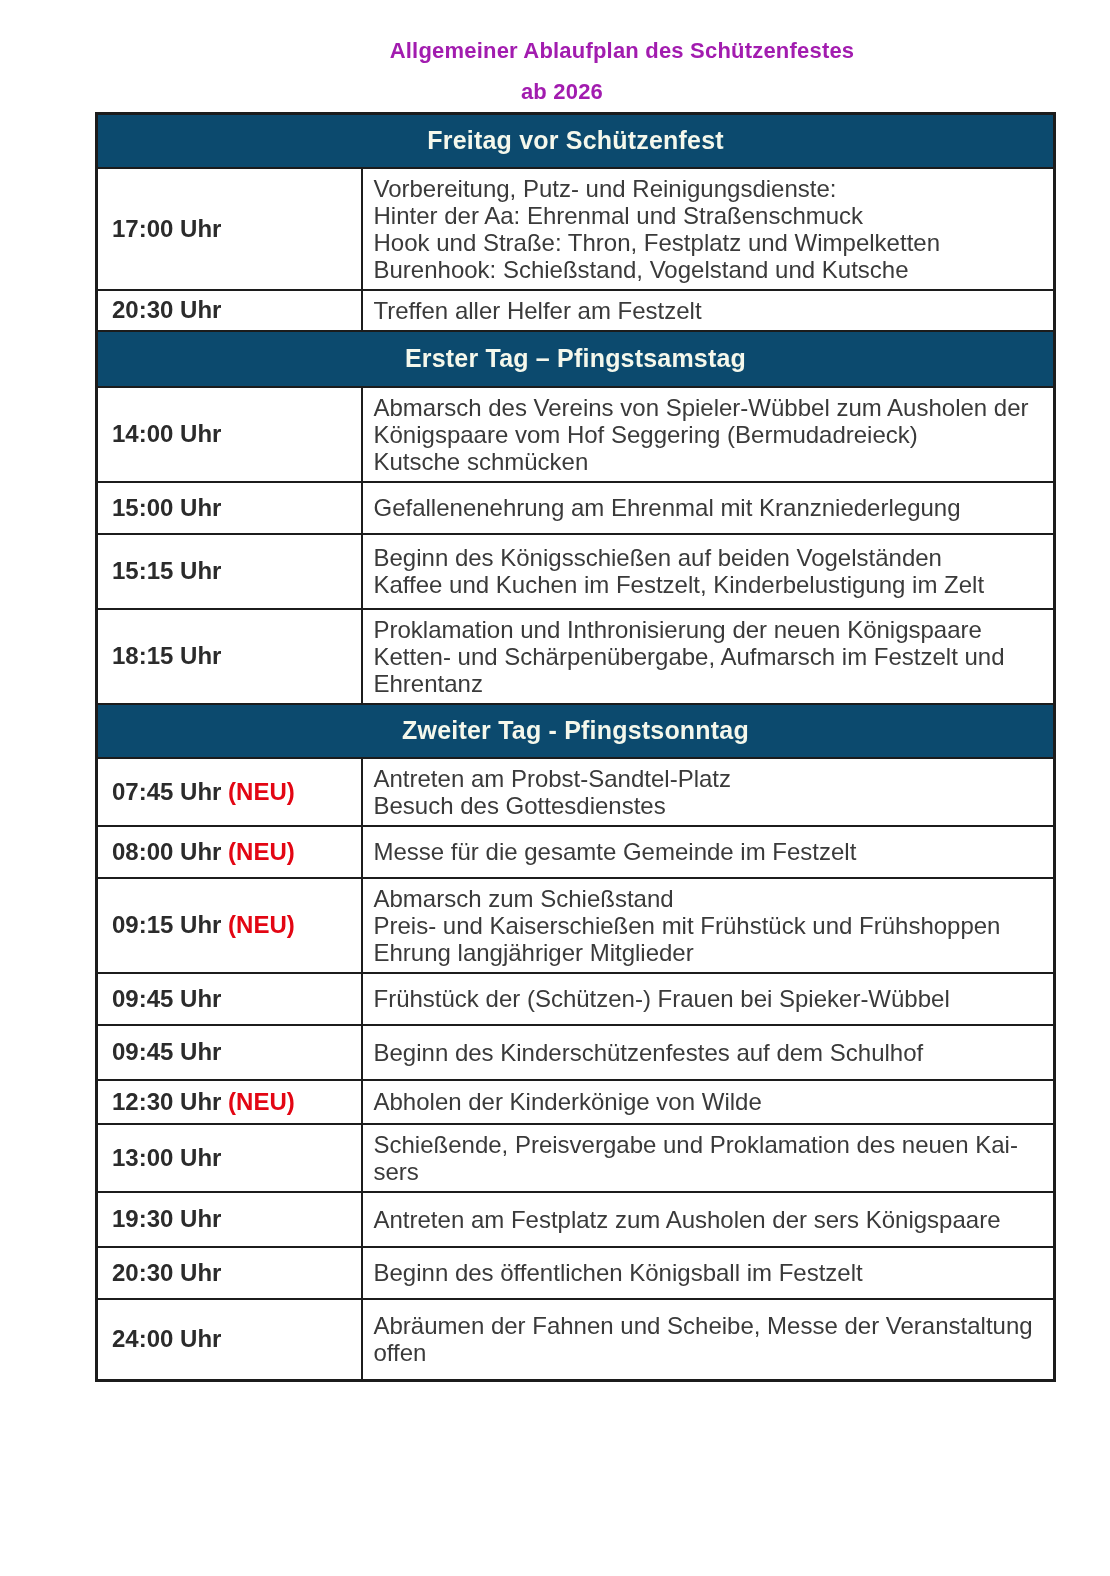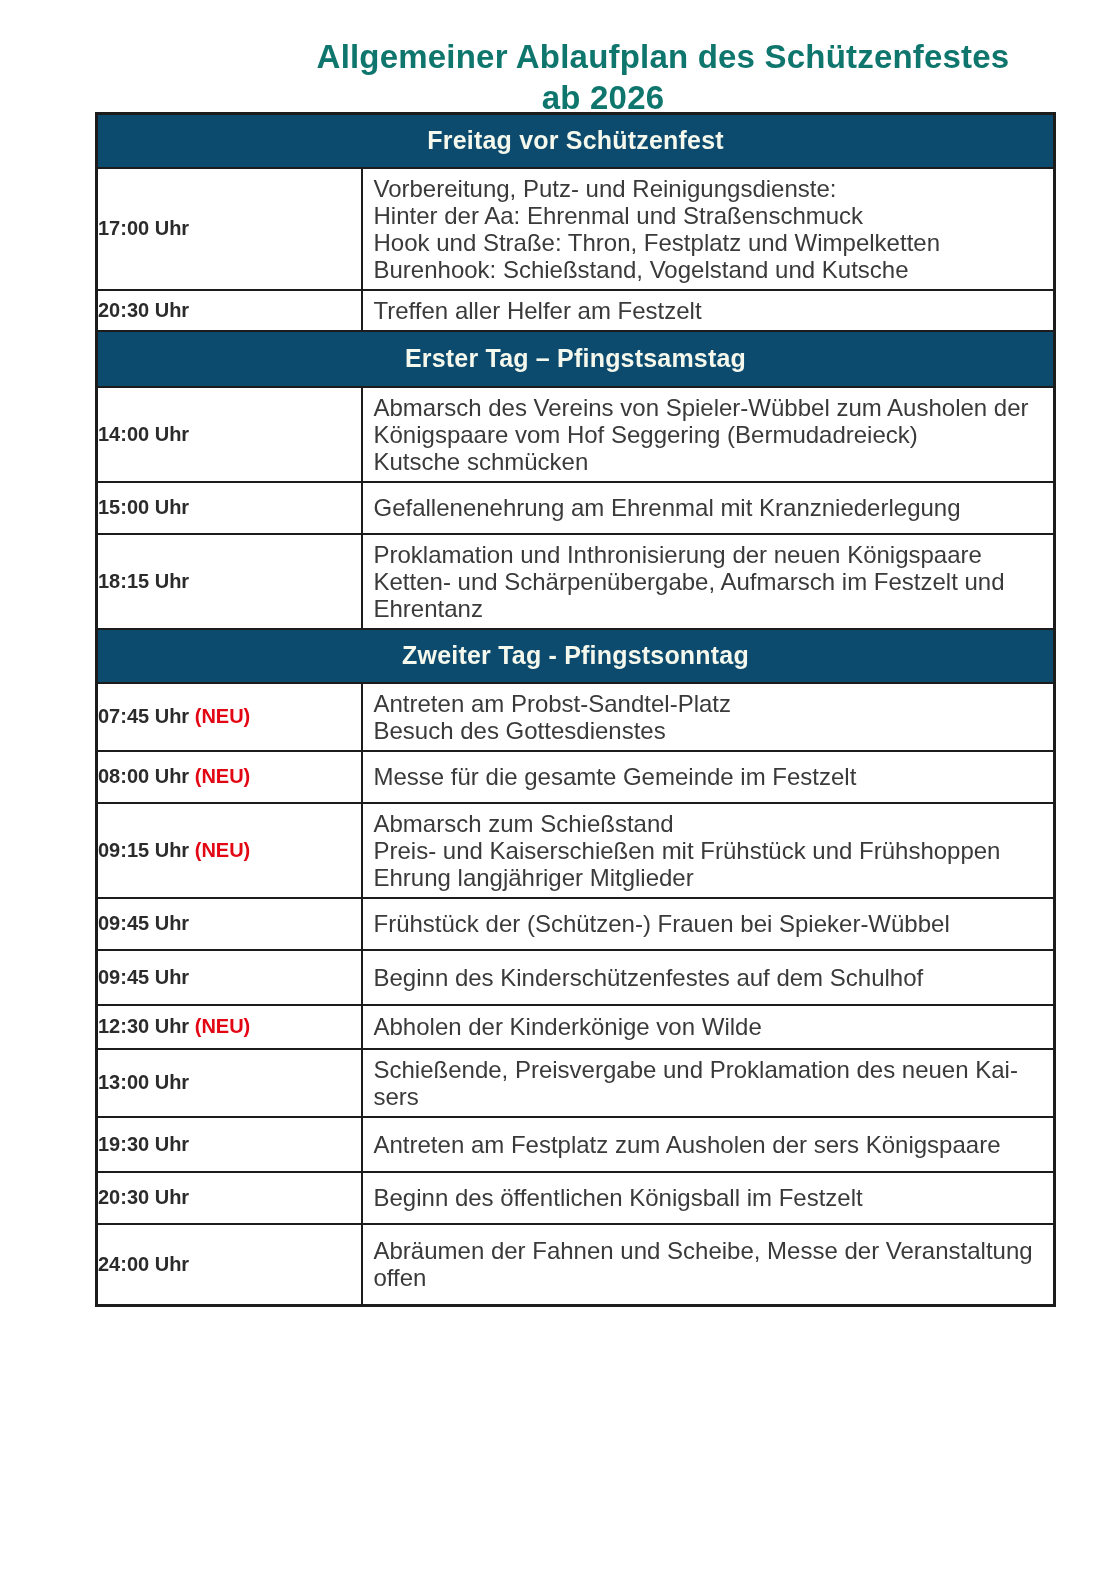--- a/index.html
+++ b/index.html
@@ -9,24 +9,23 @@
     font-family: "Liberation Sans", "DejaVu Sans", sans-serif;
   }
   .page { position: relative; width: 1110px; height: 1576px; overflow: hidden; }
 
   
   .title-line {
     position: absolute;
     white-space: nowrap;
     transform: translateX(-50%);
     font-weight: bold;
-    font-size: 33px;
-    color: #0f766e;
+    font-size: 22px;
+    color: #a21caf;
     letter-spacing: 0.2px;
-    margin-left: 41px;
   }
   .title-line.l1 { top: 38px; left: 622px; }
   .title-line.l2 { top: 79px; left: 562px; }
 
   
   table.schedule {
     position: absolute;
     top: 112px; left: 95px;
     width: 958px;
     border-collapse: collapse;
@@ -42,22 +41,23 @@
 
   td.sec {
     background: #0c4a6e;
     color: #f5f8ec;
     font-weight: bold;
     font-size: 25px;
     text-align: center;
     letter-spacing: 0.2px;
   }
   td.time {
+    padding-left: 14px;
     font-weight: bold;
-    font-size: 20px;
+    font-size: 24px;
     color: #2b2b2b;
     white-space: nowrap;
   }
   td.time .neu { color: #e30613; font-weight: bold; }
   td.desc {
     padding: 6px 10px 6px 11px;
     font-size: 24px;
     line-height: 27px;
     color: #3a3a3a;
     white-space: pre-line;
@@ -99,20 +99,25 @@
     </tr>
     <tr style="height:94px">
       <td class="time"><span>14:00 Uhr</span> <span class="neu"></span></td>
       <td class="desc">Abmarsch des Vereins von Spieler-Wübbel zum Ausholen der
 Königspaare vom Hof Seggering (Bermudadreieck)
 Kutsche schmücken</td>
     </tr>
     <tr style="height:52px">
       <td class="time"><span>15:00 Uhr</span> <span class="neu"></span></td>
       <td class="desc">Gefallenenehrung am Ehrenmal mit Kranzniederlegung</td>
+    </tr>
+    <tr style="height:75px">
+      <td class="time"><span>15:15 Uhr</span> <span class="neu"></span></td>
+      <td class="desc">Beginn des Königsschießen auf beiden Vogelständen
+Kaffee und Kuchen im Festzelt, Kinderbelustigung im Zelt</td>
     </tr>
     <tr style="height:91px">
       <td class="time"><span>18:15 Uhr</span> <span class="neu"></span></td>
       <td class="desc">Proklamation und Inthronisierung der neuen Königspaare
 Ketten- und Schärpenübergabe, Aufmarsch im Festzelt und
 Ehrentanz</td>
     </tr>
 
     <tr style="height:54px">
       <td class="sec" colspan="2">Zweiter Tag - Pfingstsonntag</td>

